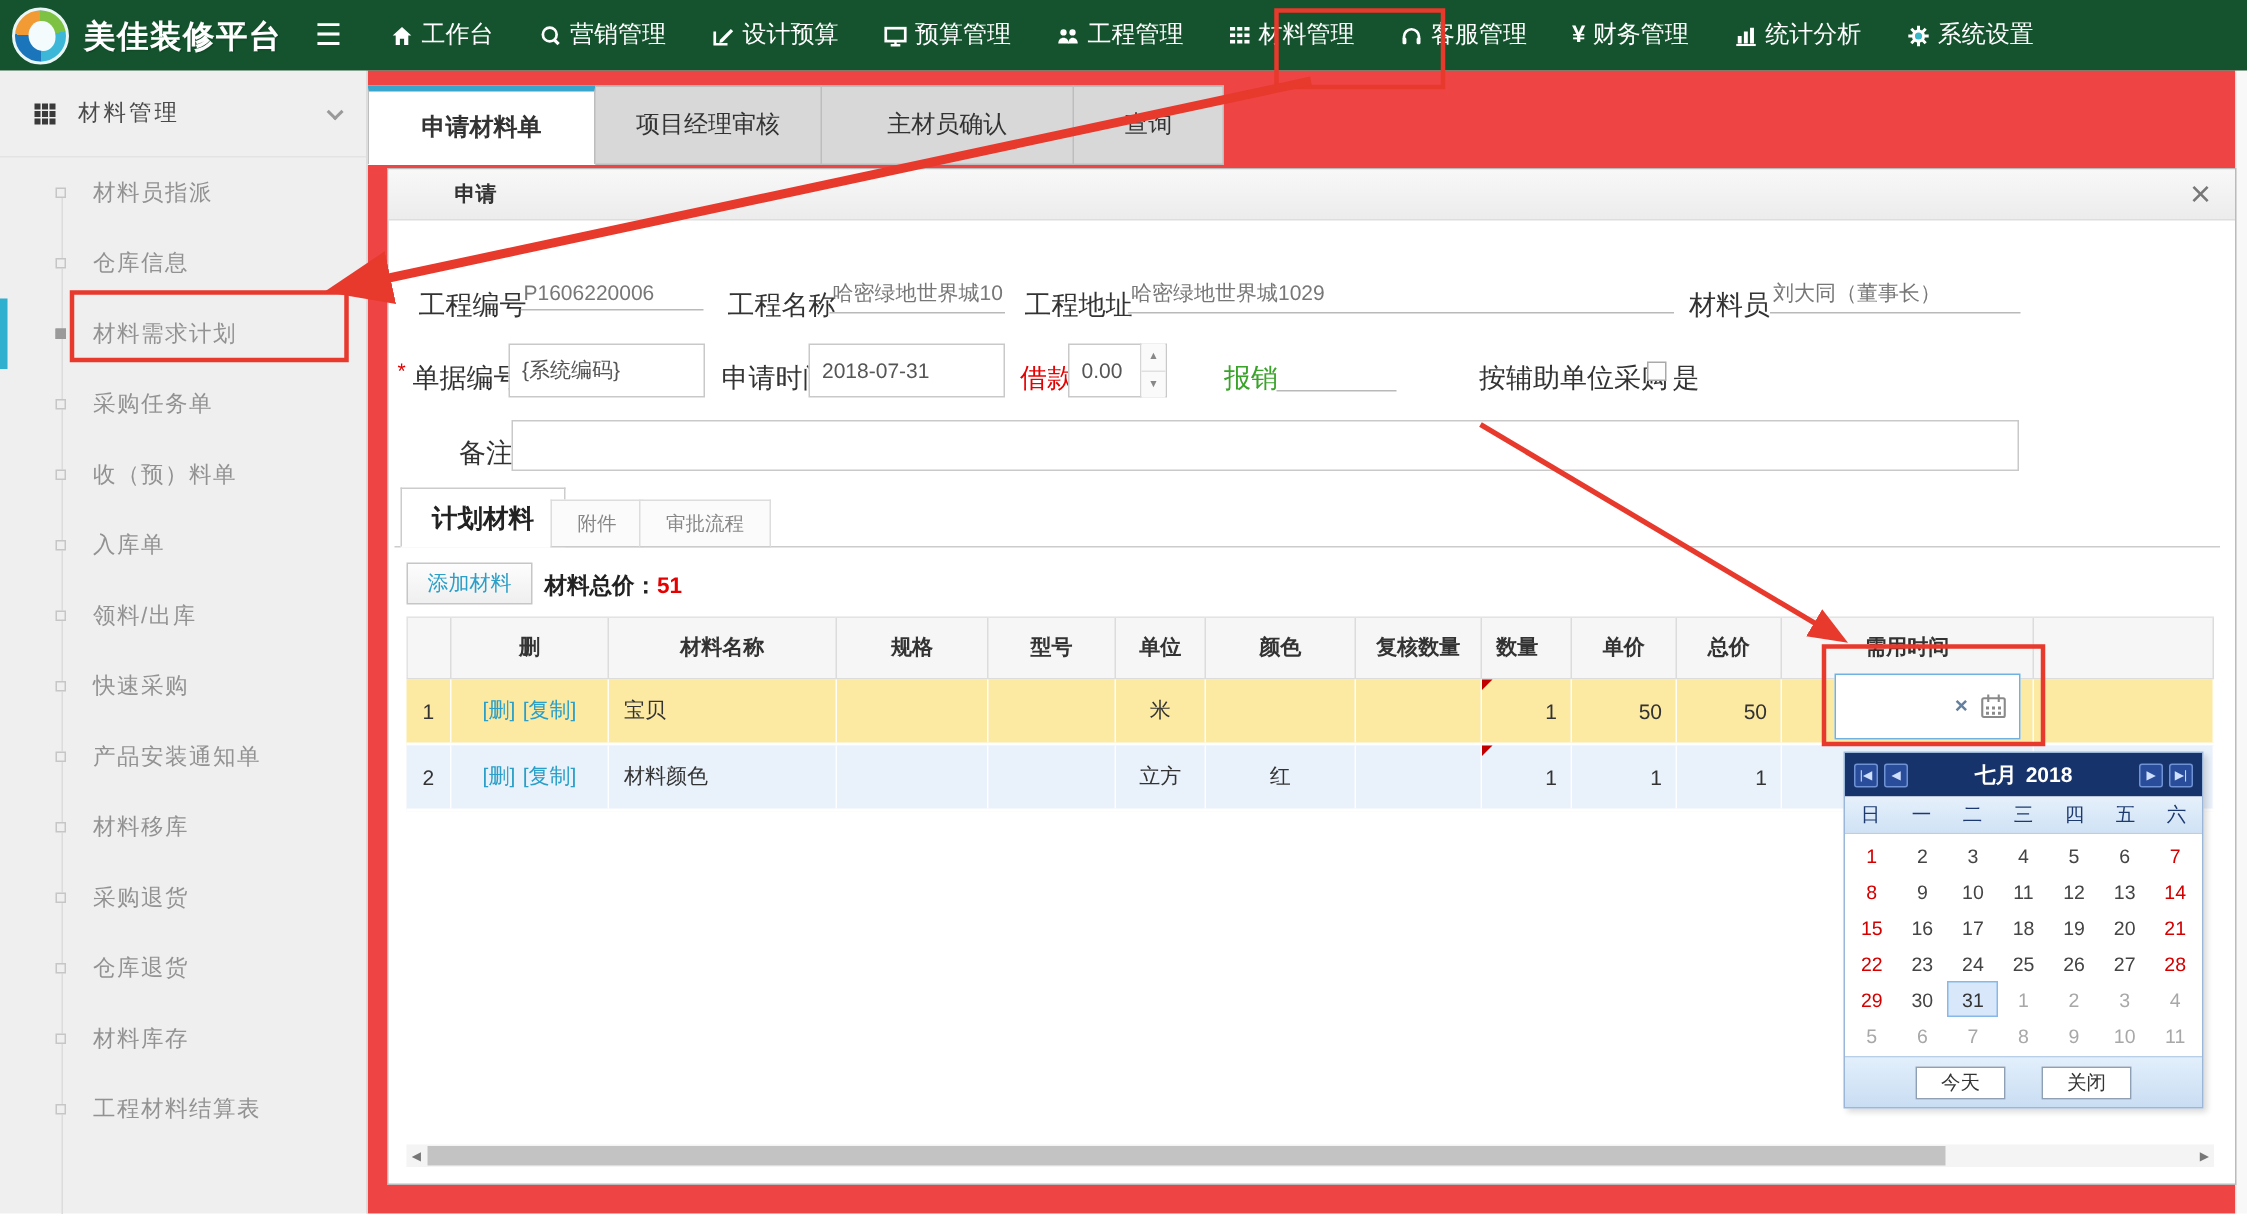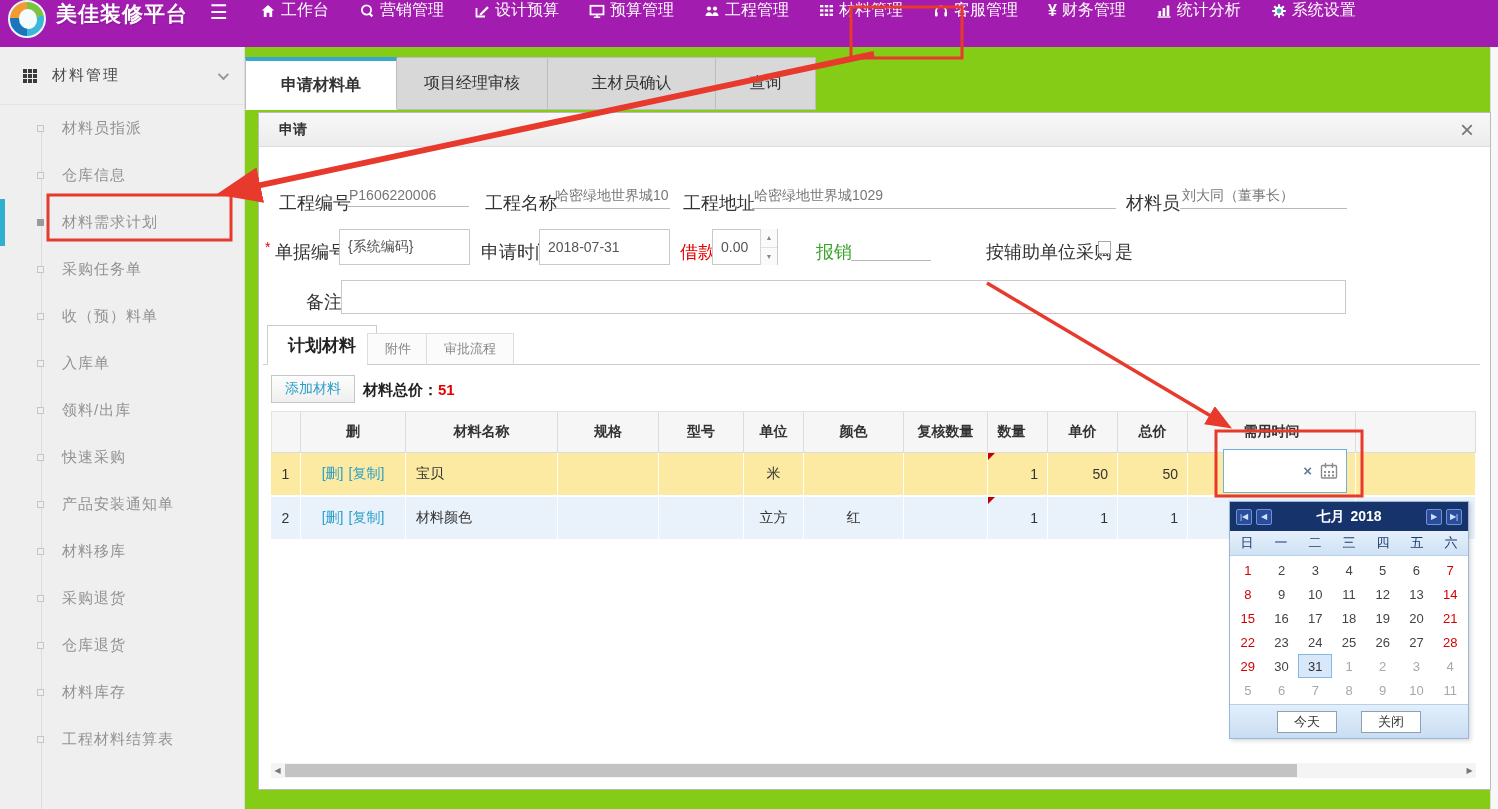--- a/index.html
+++ b/index.html
@@ -1,21 +1,21 @@
 <!DOCTYPE html>
 <html><head>
 <meta charset="utf-8">
 <style>
   * { margin:0; padding:0; box-sizing:border-box; }
   html,body { width:1498px; height:809px; overflow:hidden;
     font-family:"Liberation Sans","DejaVu Sans",sans-serif; background:#fff; }
 
   
   .topbar { position:absolute; left:0; top:0; width:1498px; height:47px;
-    background:#a21caf; display:flex; align-items:flex-start; color:#fff; z-index:5; }
+    background:#14532d; display:flex; align-items:center; color:#fff; z-index:5; }
   .logo { position:relative; width:38px; height:38px; margin-left:8px; border-radius:50%;
     background:conic-gradient(#7dc242 0 22%, #3db7d8 22% 50%, #1b75bb 50% 76%, #f29b35 76% 100%);
     border:2px solid #e8f6f8; flex:0 0 auto; }
   .logo::after { content:""; position:absolute; left:9px; top:7px; width:18px; height:20px;
     background:#f4fbfc; border-radius:48% 52% 46% 54%; }
   .brand { font-size:21px; font-weight:bold; margin-left:10px; letter-spacing:1px;
     text-shadow:1px 1px 1px rgba(0,0,0,.15); }
   .hamburger { font-size:20px; font-weight:bold; margin-left:22px; cursor:pointer; }
   .topnav { display:flex; align-items:center; margin-left:32px; gap:30px; }
   .nav-item { display:flex; align-items:center; gap:5px; font-size:16px; white-space:nowrap; cursor:pointer; }
@@ -33,38 +33,38 @@
   .side-conn { position:absolute; left:41px; top:80px; width:1px; height:694px; background:#dcdcdc; }
   .side-items { position:absolute; left:0; top:58px; width:100%; }
   .side-item { position:relative; height:47px; display:flex; align-items:center;
     padding-left:62px; font-size:15px; color:#929292; letter-spacing:1px; cursor:pointer; }
   .bullet { position:absolute; left:37px; top:20px; width:7px; height:7px;
     background:#efefef; border:1px solid #c6c6c6; }
   .side-item.active .bullet { background:#9a9a9a; border-color:#9a9a9a; }
   .active-bar { position:absolute; left:0; top:152px; width:5px; height:47px; background:#2fb0cf; }
 
   
-  .main { position:absolute; left:245px; top:47px; width:1245px; height:762px; background:#84cc16; }
+  .main { position:absolute; left:245px; top:47px; width:1245px; height:762px; background:#ef4444; }
   .rail { position:absolute; right:0; top:47px; width:8px; height:762px;
     background:#f8f8f8; border-left:1px solid #ddd; z-index:3; }
 
   .tabs { position:absolute; left:0; top:10px; height:53px; display:flex; }
   .tab { height:53px; display:flex; align-items:center; justify-content:center;
     background:#d8d8d8; border:1px solid #bdbdbd; border-left:none; font-size:16px;
     color:#333; cursor:pointer; }
   .tab:first-child { border-left:1px solid #bdbdbd; }
   .tab.active { background:#fff; border-top:4px solid #39a6cd; border-bottom:1px solid #fff; font-weight:bold; }
   .tab.t0 { width:152px; } .tab.t1 { width:151px; } .tab.t2 { width:168px; } .tab.t3 { width:100px; }
 
   
   .modal { position:absolute; left:13px; top:65px; width:1233px; height:678px;
     background:#fff; border:1px solid #bbb; z-index:10; }
   .modal-title { height:34px; background:linear-gradient(#f8f8f8,#ececec);
     border-bottom:1px solid #ddd; display:flex; align-items:center; }
-  .modal-title .mt { margin-left:20px; font-size:14px; font-weight:bold; color:#333; }
+  .modal-title .mt { margin-left:44px; font-size:14px; font-weight:bold; color:#333; }
   .modal-close { margin-left:auto; margin-right:16px; font-size:24px; color:#777;
     line-height:22px; cursor:pointer; }
 
   .flabel { position:absolute; font-size:18px; color:#333; white-space:nowrap; }
   .fvalue { position:absolute; font-size:14px; color:#777; border-bottom:1px solid #b9b9b9;
     white-space:nowrap; overflow:hidden; padding:0 2px 3px 2px; }
   .fbox { position:absolute; height:36px; border:1px solid #c9c9c9; background:#fff;
     font-size:14px; color:#555; padding:0 8px; font-family:inherit; }
   .req { position:absolute; color:#e60000; font-size:14px; }
   .lred { color:#e60000; } .lgreen { color:#39a32a; }

